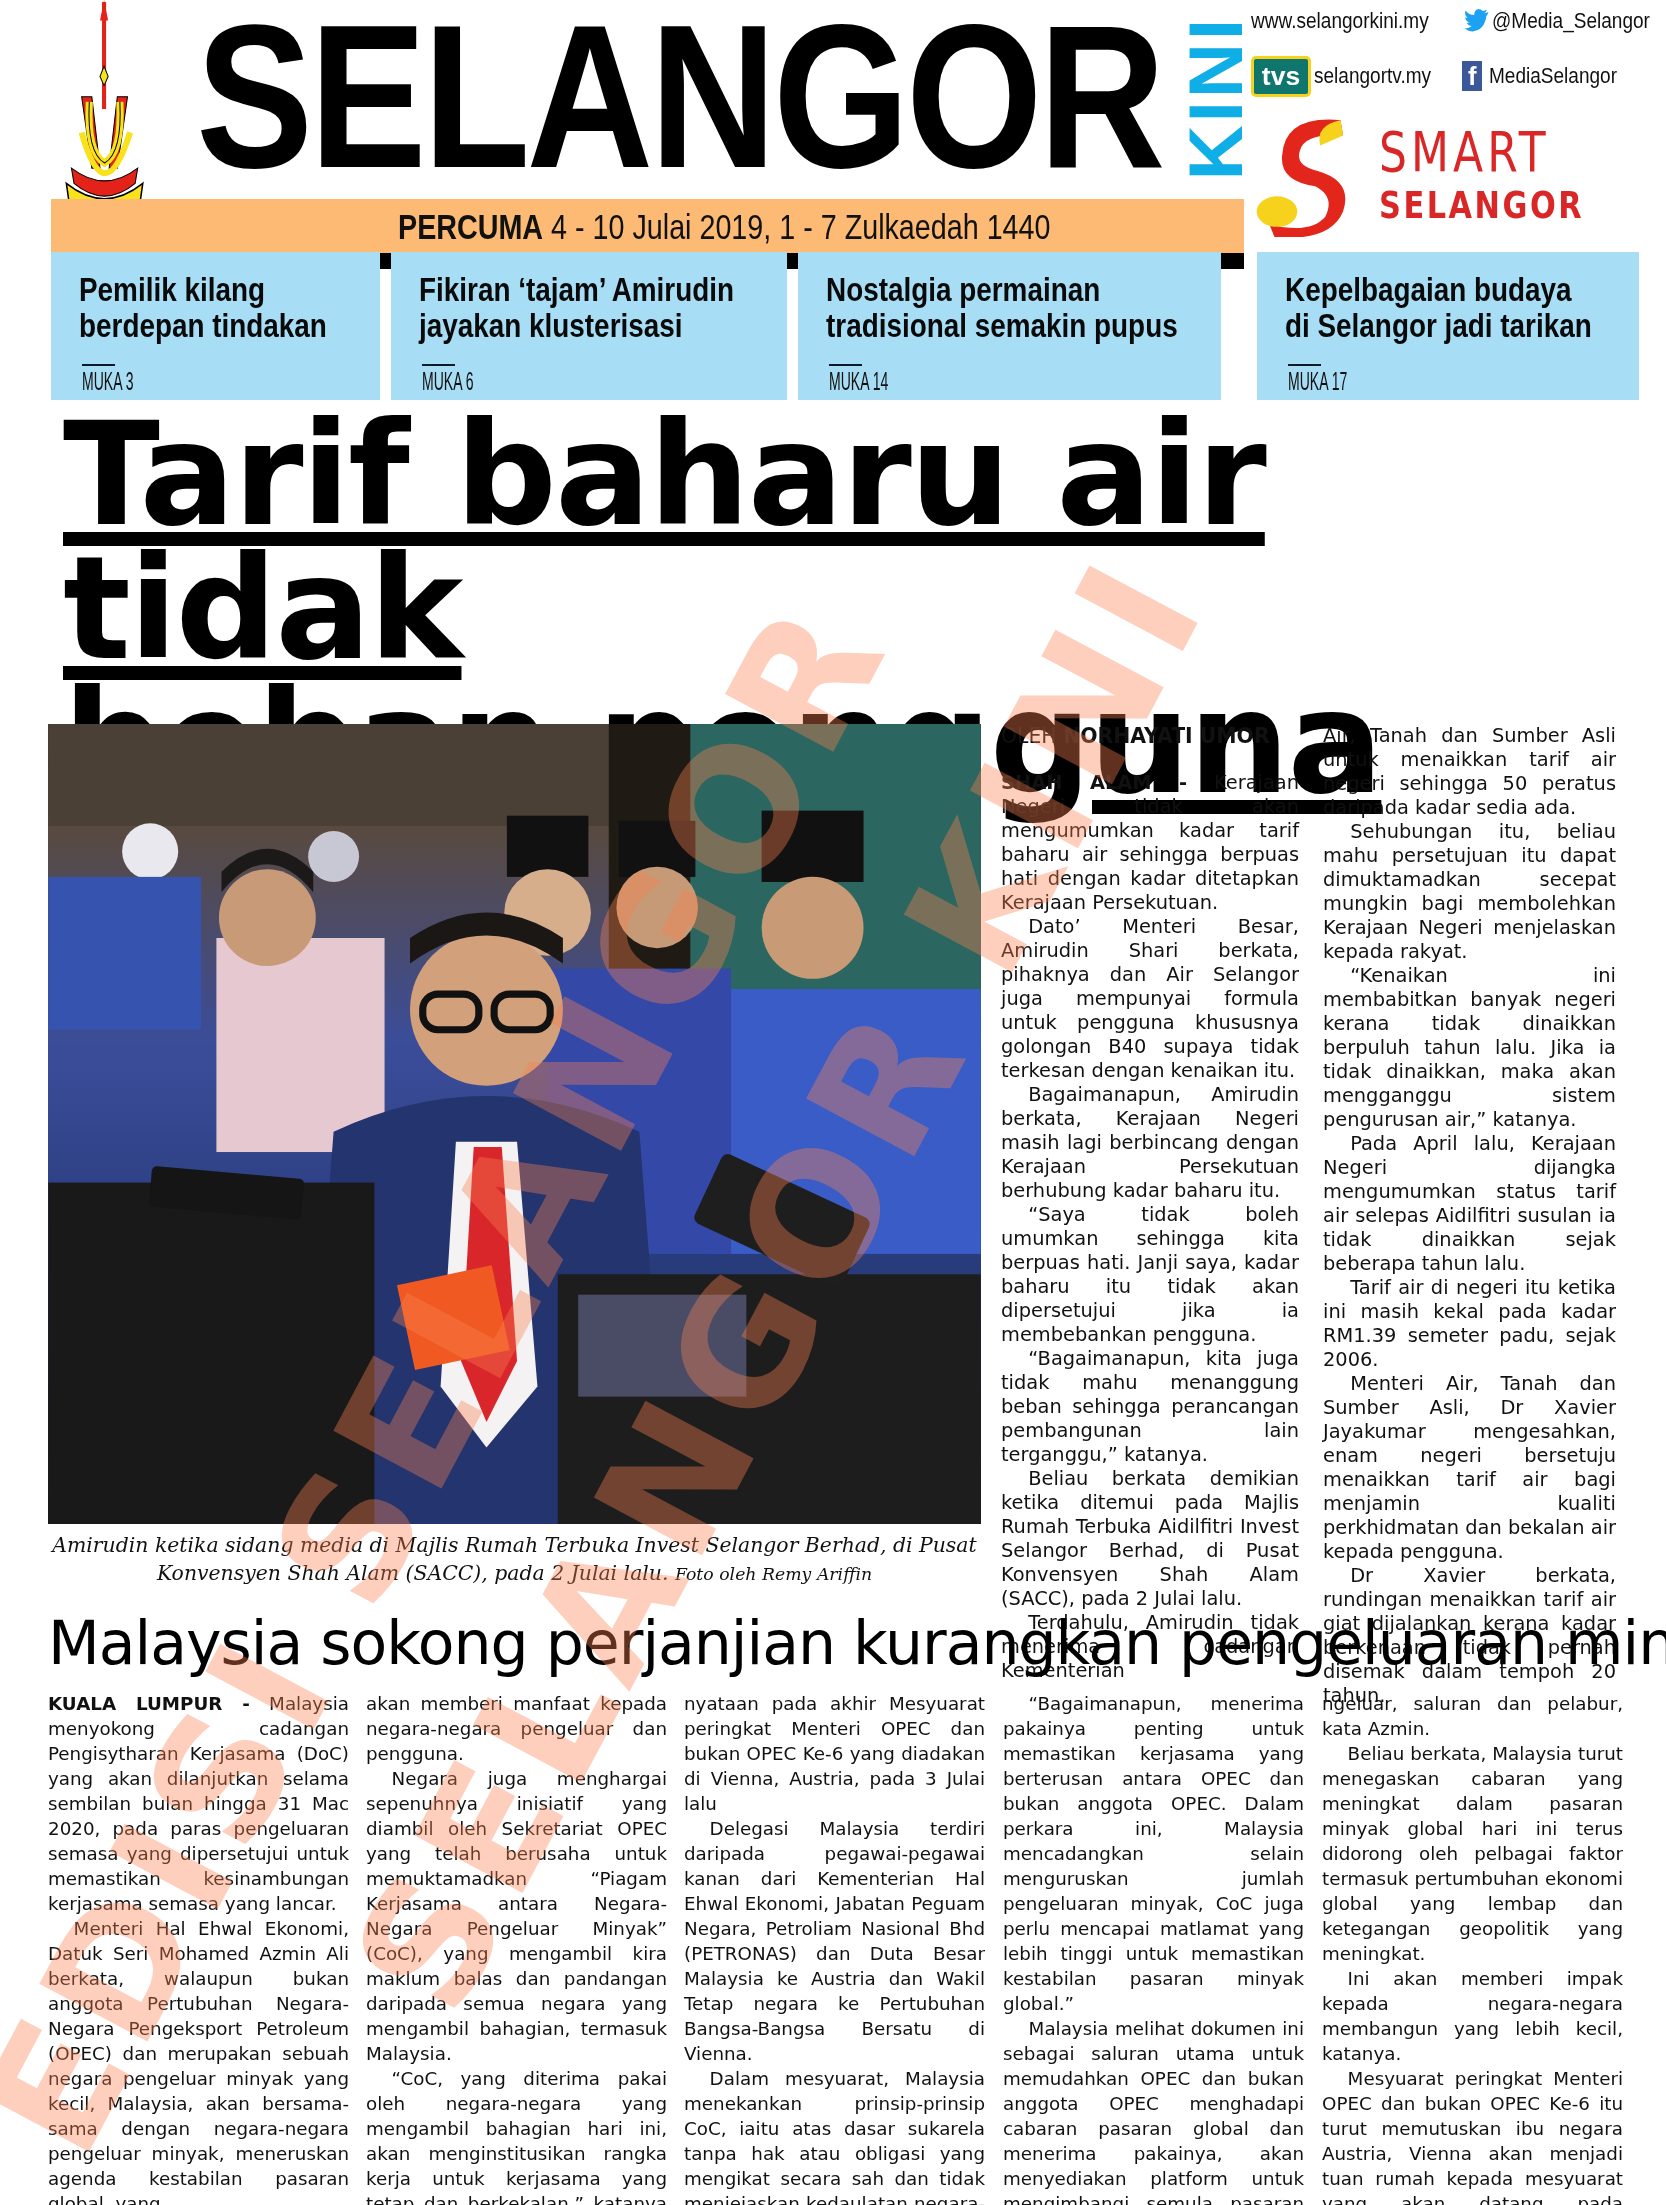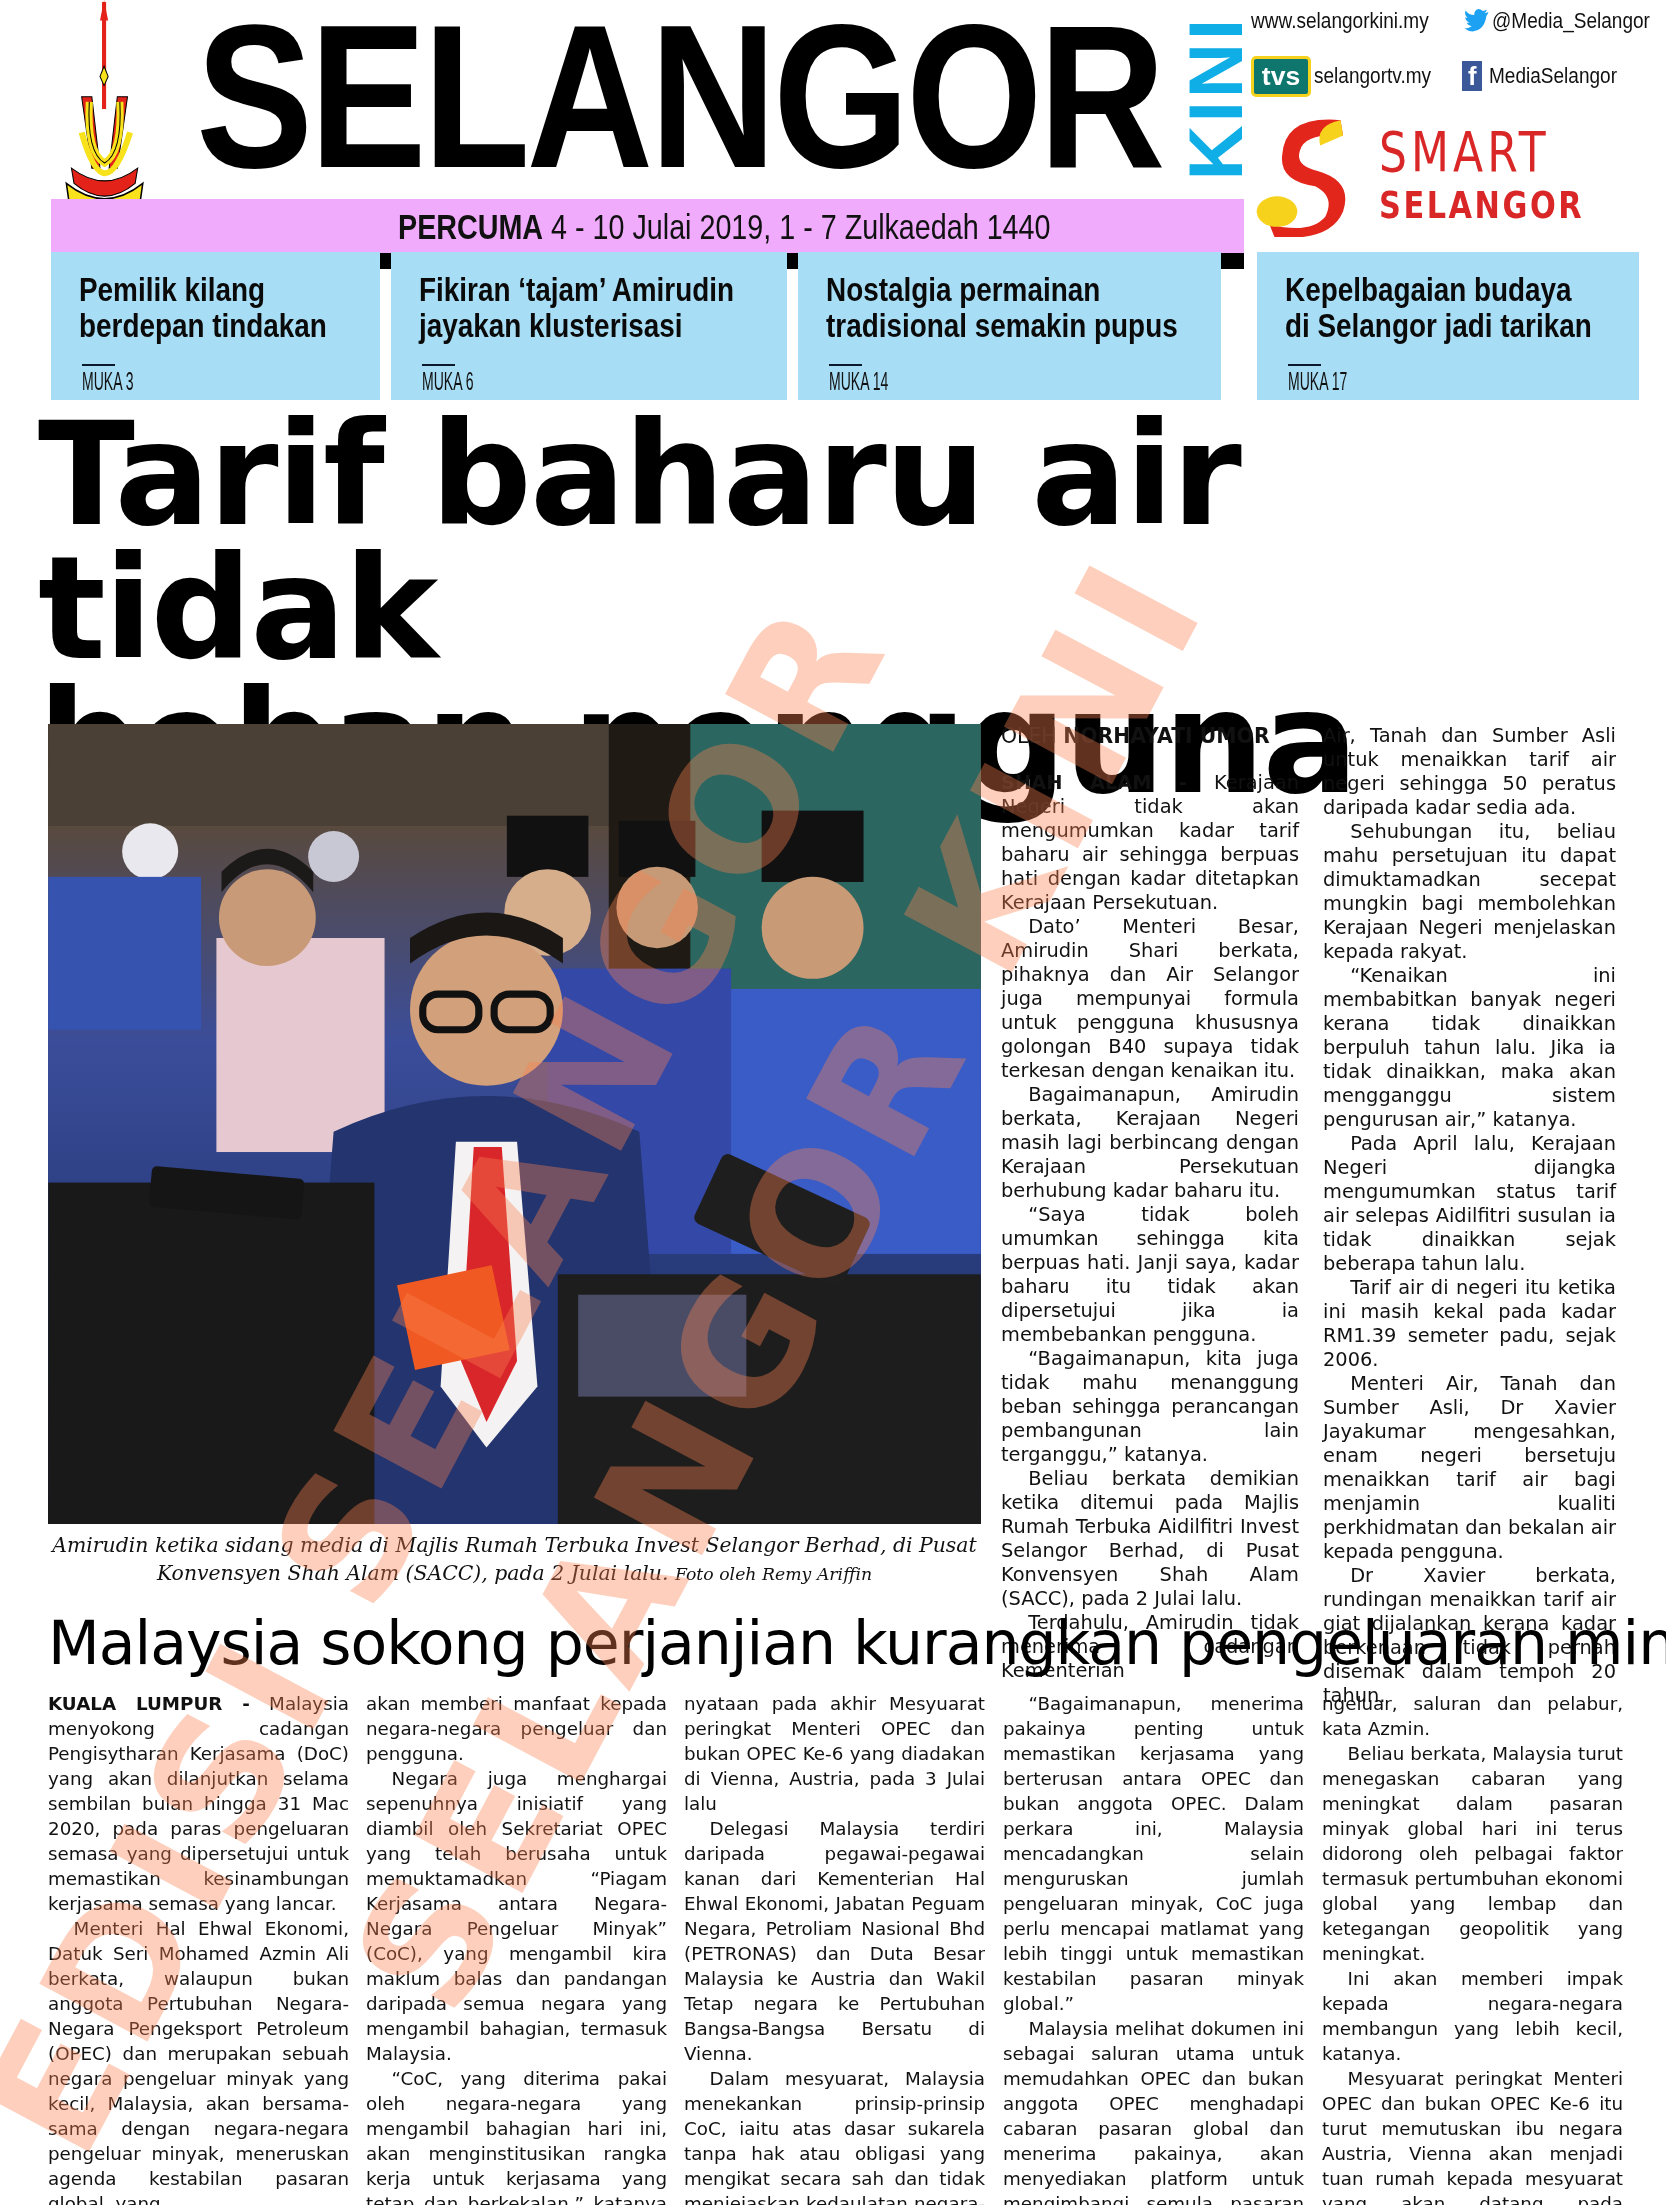--- a/index.html
+++ b/index.html
@@ -20,21 +20,21 @@
   .kini {
     left: 1186px; top: 17px; width: 58px; height: 161px;
   }
   .kini span {
     position: absolute; left: 50%; top: 50%;
     transform: translate(-50%, -50%) rotate(-90deg);
     font-family: "Liberation Sans", sans-serif; font-weight: 700;
     font-size: 76px; color: #10aee6; letter-spacing: 3.1px; white-space: nowrap;
   }
   .datebar {
-    left: 51px; top: 199px; width: 1193px; height: 55px; background: #f0abfc;
+    left: 51px; top: 199px; width: 1193px; height: 55px; background: #fdba74;
   }
   .datebar-inner {
     position: absolute; left: 347px; top: 7.1px;
     font-size: 35px; line-height: 41px; white-space: nowrap;
     transform: scaleX(0.82); transform-origin: left top;
   }
   .datebar-inner b { font-weight: 700; }
   .blackbar { left: 51px; top: 253px; width: 1193px; height: 16px; background: #000; }
 
   .links { left: 1251px; top: 7.6px; width: 408px; height: 102px; }
@@ -69,23 +69,23 @@
     color: #0a0a0a;
   }
   .teaser-rule { position: absolute; left: 31px; top: 112px; width: 33px; height: 1.5px; background: #0a1a2a; }
   .teaser-page {
     position: absolute; left: 31px; top: 116px; font-size: 25.5px; line-height: 27.5px;
     transform: scaleX(0.55); transform-origin: left top; white-space: nowrap; color: #111;
   }
 
   
   .headline {
-    left: 38px; top: 408px; width: 1580px;
+    left: 63px; top: 408px; width: 1580px;
     font-family: "DejaVu Sans", sans-serif; font-weight: 700;
-    font-size: 142px; line-height: 134px; color: #000; letter-spacing: -2px;
+    font-size: 142px; line-height: 134px; color: #000; letter-spacing: -2px; text-decoration: underline;
   }
 
   
   .photo {
     left: 48px; top: 724px; width: 933px; height: 800px; overflow: hidden;
     background: linear-gradient(180deg, #3b3529 0%, #5a4a3c 12%, #3b4d9a 40%, #263a78 70%, #1b1f2c 100%);
   }
   .caption {
     left: 48px; top: 1532px; width: 933px; text-align: center;
     font-family: "DejaVu Serif", serif; font-style: italic; font-size: 20.4px; line-height: 27.5px;

